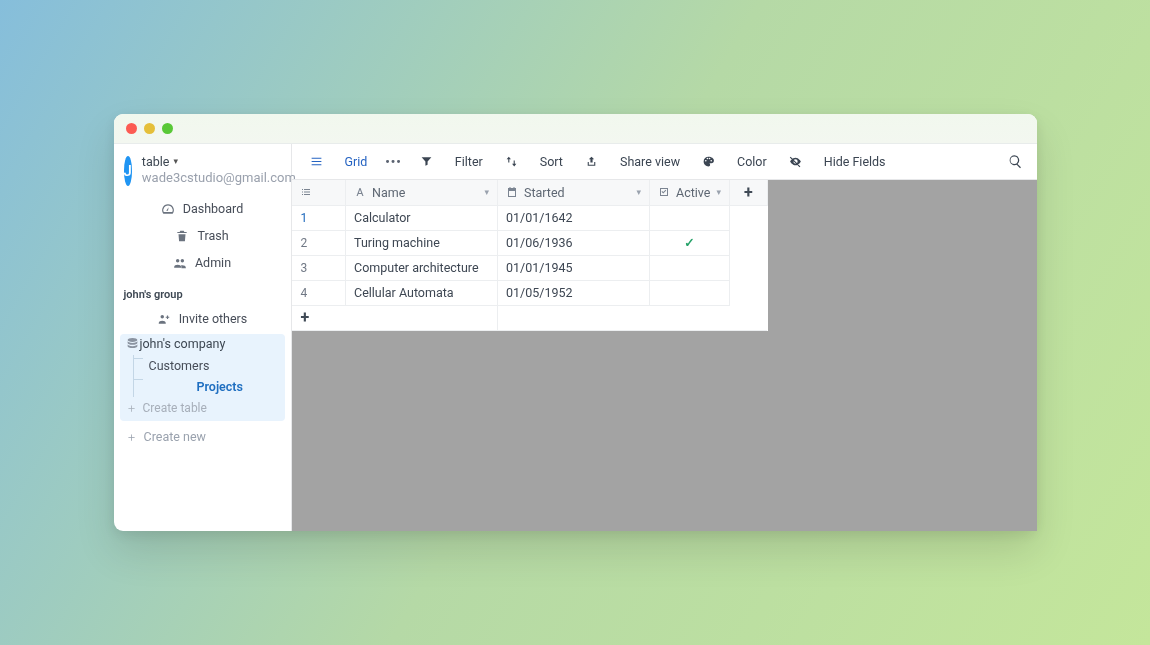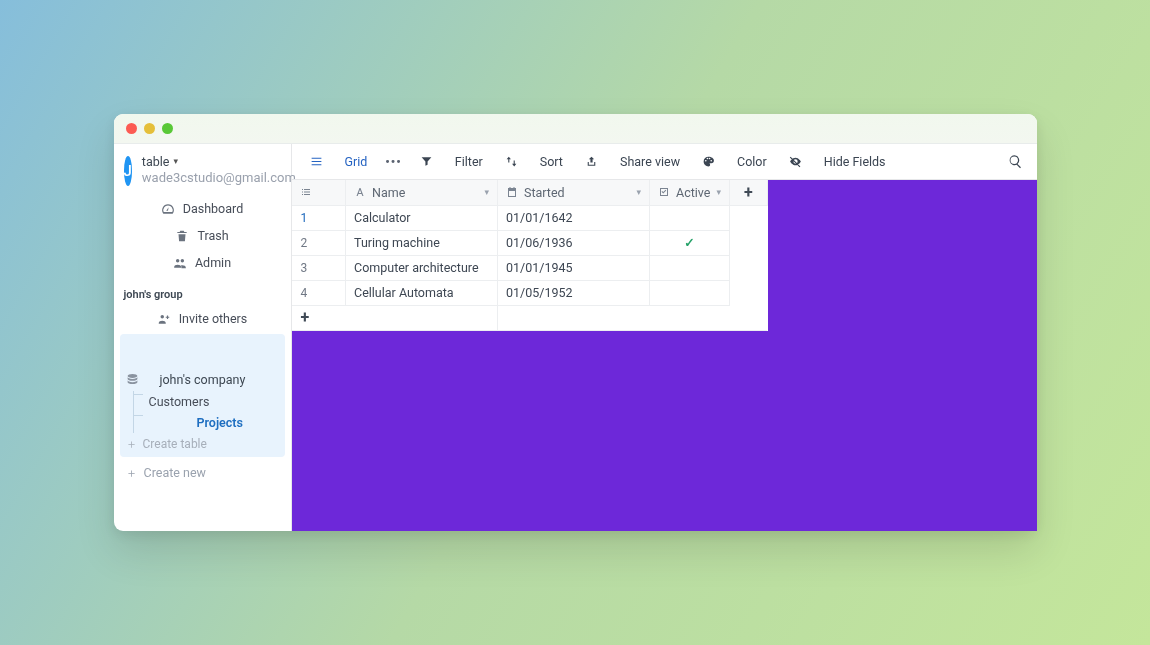--- a/index.html
+++ b/index.html
@@ -70,24 +70,23 @@
 
   .group-title { padding: 6px 10px 4px 10px; font-weight:600; color:#3d4752; font-size:11px; }
 
   .db-section {
     margin: 2px 6px 0 6px;
     background:#e8f3fd;
     border-radius:4px;
     padding-bottom: 6px;
   }
   .db-header {
-    display:flex; align-items:center; gap:21px;
-    padding:10px 6px 4px 6px;
+    display:flex; align-items:center; gap:1px;
+    padding:2px 6px 4px 6px;
     color:#3d4752;
-    margin-top:28px;
   }
   .db-header svg { width:13px; height:13px; fill:#8a93a0; }
   .db-tree { margin-left: 10px; }
   .db-row {
     display:flex; align-items:flex-start; gap:6px;
     padding: 3px 4px 3px 0;
     position: relative;
     font-size:12.5px;
   }
   .db-row::before {
@@ -132,21 +131,21 @@
     border-radius:4px;
     cursor:pointer;
   }
   .tbtn svg { width:13px; height:13px; fill:#3b4552; }
   .tbtn.view { color:#2563c2; }
   .tbtn.view svg { fill:#2563c2; }
   .tbtn.more { padding: 4px 4px; letter-spacing:1px; font-weight:700; color:#5a6270; }
   .tspacer { flex:1; }
 
   
-  .grid-wrap { flex:1; overflow:auto; background:#6d28d9; }
+  .grid-wrap { flex:1; overflow:auto; background:#a3a3a3; }
   table.grid {
     border-collapse: collapse;
     font-size:12.5px;
     color:#3e4753;
     background:#fff;
   }
   table.grid th, table.grid td {
     border-right:1px solid #eceef0;
     border-bottom:1px solid #eceef0;
     height:25px;

